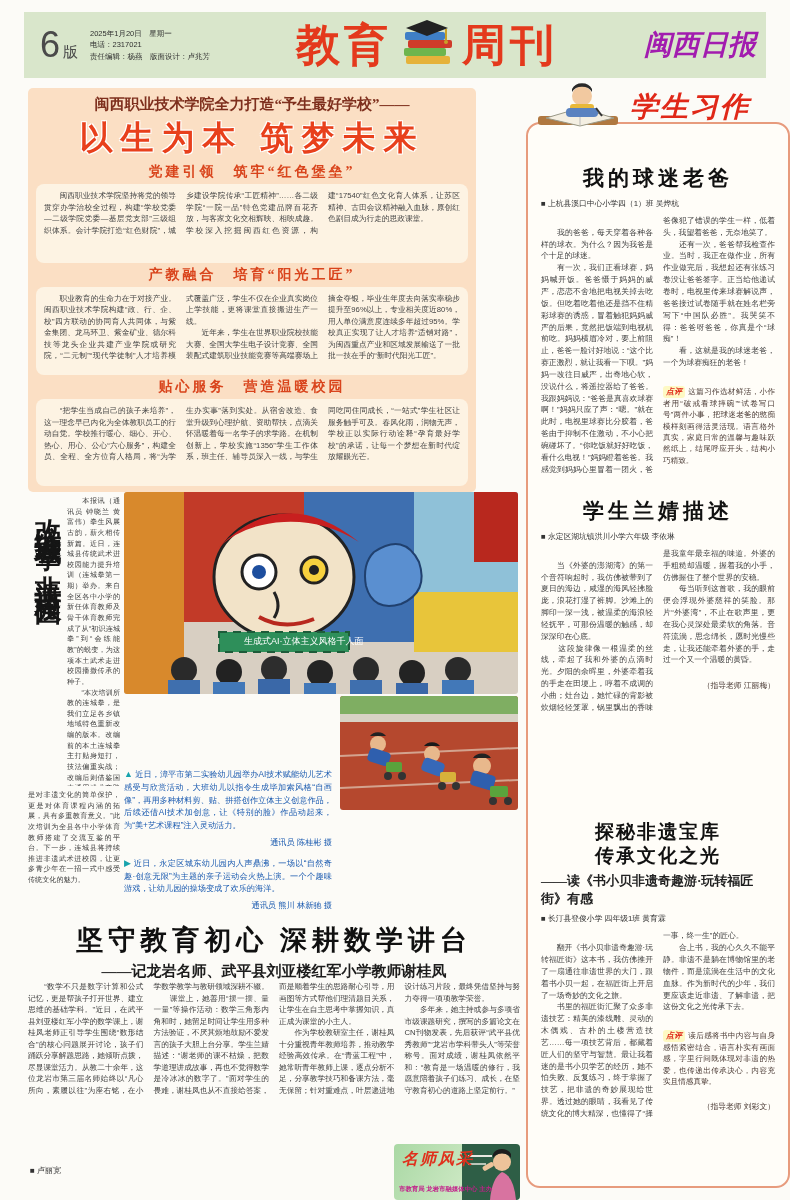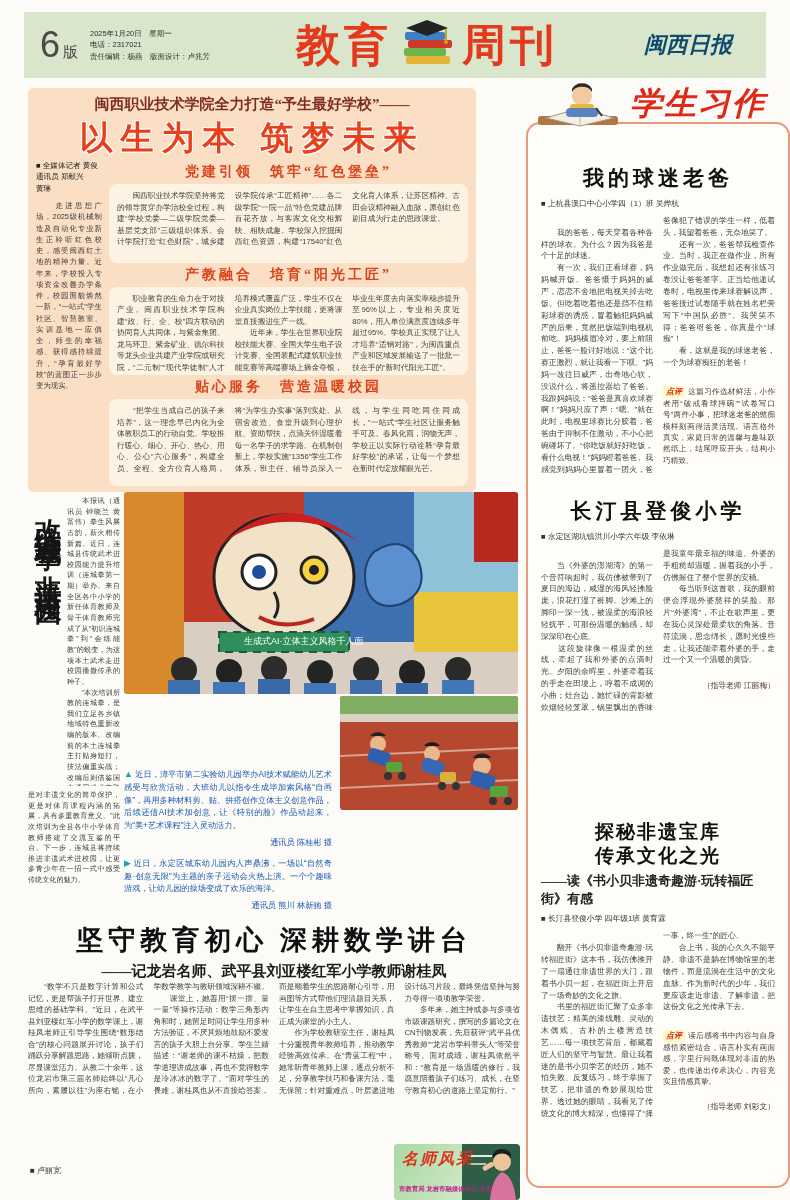--- a/index.html
+++ b/index.html
@@ -7,22 +7,22 @@
        font-family:"Liberation Sans",sans-serif;color:#333;}
   
   #header{position:absolute;left:24px;top:12px;width:742px;height:66px;background:#d9e6cb;
           display:flex;align-items:center;}
   #pagenum{display:flex;align-items:baseline;margin-left:16px;color:#4a4a4a;}
   #pagenum .num{font-size:36px;}
   #pagenum .unit{font-size:15px;margin-left:3px;}
   #meta{margin-left:12px;font-size:7.5px;line-height:1.55;color:#2f2f2f;white-space:pre-line;}
   #masthead{flex:1;display:flex;align-items:center;justify-content:center;gap:8px;}
   .mast-word{font-family:"Liberation Serif",serif;font-size:44px;font-weight:900;color:#e4391c;letter-spacing:4px;}
-  #papername{margin-right:34px;font-family:"Liberation Serif",serif;font-size:22px;font-weight:900;
-             font-style:italic;color:#0c4a6e;}
+  #papername{margin-right:10px;font-family:"Liberation Serif",serif;font-size:28px;font-weight:900;
+             font-style:italic;color:#a21caf;}
   
   #main-box{position:absolute;left:28px;top:88px;width:448px;height:404px;background:#fbdfc4;
             border-radius:5px;overflow:hidden;}
   #kicker{text-align:center;margin-top:7px;font-size:15px;font-weight:700;color:#7e2f1d;
           font-family:"Liberation Serif",serif;}
   #main-headline{text-align:center;margin-top:2px;font-size:33px;font-weight:900;color:#e8401c;
           letter-spacing:8px;font-family:Liberation Sans, sans-serif;
           text-shadow:1px 1px 0 #fff,-1px -1px 0 #fff,1px -1px 0 #fff,-1px 1px 0 #fff;}
   #main-row{position:absolute;left:8px;right:8px;top:72px;bottom:6px;display:flex;gap:7px;}
   #rail{width:66px;flex:none;}
@@ -68,21 +68,21 @@
   #banner-title{position:absolute;left:8px;top:5px;font-family:"Liberation Serif",serif;
           font-style:italic;font-weight:900;font-size:16px;color:#e0301c;letter-spacing:2px;}
   #banner-org{position:absolute;left:5px;bottom:6px;font-size:6.4px;font-weight:700;color:#c2208a;}
   #banner svg{position:absolute;right:0;top:0;}
   
   #student-box{position:absolute;left:526px;top:122px;width:260px;height:1062px;background:#fffdf8;
           border:2px solid #e79b7d;border-radius:14px;overflow:hidden;}
   #student-header{position:absolute;left:536px;top:84px;width:240px;height:44px;display:flex;
           align-items:flex-end;justify-content:flex-start;gap:6px;z-index:3;}
   #student-title{font-family:"Liberation Serif",serif;font-style:italic;font-weight:900;
-          font-size:32px;color:#e02818;letter-spacing:2px;padding-bottom:2px;}
+          font-size:28px;color:#e02818;letter-spacing:2px;padding-bottom:2px;}
   .st-article{padding:0 13px;}
   .st-title{text-align:center;font-family:"Liberation Serif",serif;font-weight:900;font-size:21px;
             color:#111;letter-spacing:4px;}
   .st-title2{text-align:center;font-family:"Liberation Serif",serif;font-weight:900;font-size:19px;
             color:#111;letter-spacing:2px;line-height:1.25;white-space:pre-line;}
   .st-sub{font-family:"Liberation Serif",serif;font-weight:700;font-size:13px;color:#222;
             margin-top:5px;line-height:1.35;}
   .st-byline{font-size:7.8px;color:#333;margin:7px 0 5px;line-height:1.4;}
   .st-body{column-count:2;column-gap:10px;font-size:7.8px;line-height:1.52;color:#3e3e3e;
             text-align:justify;overflow:hidden;white-space:pre-line;}
@@ -120,26 +120,20 @@
     </span>
     <span class="mast-word">周刊</span>
   </div>
   <div id="papername">闽西日报</div>
 </div>
 
 <div id="main-box">
   <div id="kicker">闽西职业技术学院全力打造“予生最好学校”——</div>
   <div id="main-headline">以生为本  筑梦未来</div>
   <div id="main-row">
-    <div id="rail">
-      <div id="main-byline">■ 全媒体记者 黄俊
-通讯员 郑献兴
-黄琳</div>
-      <div id="rail-text">　　走进思想广场，2025级机械制造及自动化专业新生正聆听红色校史，感受闽西红土地的精神力量。近年来，学校投入专项资金改善办学条件，校园面貌焕然一新，“一站式”学生社区、智慧教室、实训基地一应俱全，师生的幸福感、获得感持续提升，“孕育最好学校”的蓝图正一步步变为现实。</div>
-    </div>
     <div id="sections">
       <div class="sec-head">党建引领　筑牢“红色堡垒”</div>
       <div class="sec-body" id="sec-b0">　　闽西职业技术学院坚持将党的领导贯穿办学治校全过程，构建“学校党委—二级学院党委—基层党支部”三级组织体系。会计学院打造“红色财院”，城乡建设学院传承“工匠精神”……各二级学院“一院一品”特色党建品牌百花齐放，与客家文化交相辉映、相映成趣。学校深入挖掘闽西红色资源，构建“17540”红色文化育人体系，让苏区精神、古田会议精神融入血脉，原创红色剧目成为行走的思政课堂。</div>
       <div class="sec-head">产教融合　培育“阳光工匠”</div>
       <div class="sec-body" id="sec-b1">　　职业教育的生命力在于对接产业。闽西职业技术学院构建“政、行、企、校”四方联动的协同育人共同体，与紫金集团、龙马环卫、紫金矿业、德尔科技等龙头企业共建产业学院或研究院，“二元制”“现代学徒制”人才培养模式覆盖广泛，学生不仅在企业真实岗位上学技能，更将课堂直接搬进生产一线。
 　　近年来，学生在世界职业院校技能大赛、全国大学生电子设计竞赛、全国装配式建筑职业技能竞赛等高端赛场上摘金夺银，毕业生年度去向落实率稳步提升至96%以上，专业相关度近80%，用人单位满意度连续多年超过95%。学校真正实现了让人才培养“适销对路”，为闽西重点产业和区域发展输送了一批批一技在手的“新时代阳光工匠”。</div>
       <div class="sec-head">贴心服务　营造温暖校园</div>
       <div class="sec-body" id="sec-b2">　　“把学生当成自己的孩子来培养”，这一理念早已内化为全体教职员工的行动自觉。学校推行暖心、细心、开心、热心、用心、公心“六心服务”，构建全员、全程、全方位育人格局，将“为学生办实事”落到实处。从宿舍改造、食堂升级到心理护航、资助帮扶，点滴关怀温暖着每一名学子的求学路。在机制创新上，学校实施“1356”学生工作体系，班主任、辅导员深入一线，与学生同吃同住同成长，“一站式”学生社区让服务触手可及。春风化雨，润物无声，学校正以实际行动诠释“孕育最好学校”的承诺，让每一个梦想在新时代绽放耀眼光芒。</div>
     </div>
   </div>
@@ -282,21 +276,21 @@
 　　还有一次，爸爸帮我检查作业。当时，我正在做作业，所有作业做完后，我想起还有张练习卷没让爸爸签字。正当给他递试卷时，电视里传来球赛解说声，爸爸接过试卷随手就在姓名栏旁写下“中国队必胜”。我哭笑不得：爸爸呀爸爸，你真是个“球痴”！
 　　看，这就是我的球迷老爸，一个为球赛痴狂的老爸！</div>
       <div class="cmt"><span class="cmt-label">点评</span><span>这篇习作选材鲜活，小作者用“破戒看球摔碗”“试卷写口号”两件小事，把球迷老爸的憨痴模样刻画得活灵活现。语言格外真实，家庭日常的温馨与趣味跃然纸上，结尾呼应开头，结构小巧精致。</span></div>
       
     </div>
   </div>
 
   <div class="st-divider"></div>
 
   <div class="st-article">
-    <div class="st-title">长汀县登俊小学</div>
+    <div class="st-title">学生兰婧描述</div>
     <div class="st-byline">■ 永定区湖坑镇洪川小学六年级 李依琳</div>
     <div class="st-body" id="st-body-1">
       <div style="white-space:pre-line;">　　当《外婆的澎湖湾》的第一个音符响起时，我仿佛被带到了夏日的海边，咸湿的海风轻拂脸庞，浪花打湿了裤脚。沙滩上的脚印一深一浅，被温柔的海浪轻轻抚平，可那份温暖的触感，却深深印在心底。
 　　这段旋律像一根温柔的丝线，牵起了我和外婆的点滴时光。夕阳的余晖里，外婆牵着我的手走在田埂上，哼着不成调的小曲；灶台边，她忙碌的背影被炊烟轻轻笼罩，锅里飘出的香味是我童年最幸福的味道。外婆的手粗糙却温暖，握着我的小手，仿佛握住了整个世界的安稳。
 　　每当听到这首歌，我的眼前便会浮现外婆慈祥的笑脸。那片“外婆湾”，不止在歌声里，更在我心灵深处最柔软的角落。音符流淌，思念绵长，愿时光慢些走，让我还能牵着外婆的手，走过一个又一个温暖的黄昏。</div>
       <div class="cmt-teacher">（指导老师 江丽梅）</div>
     </div>
   </div>
 
   <div class="st-divider"></div>

